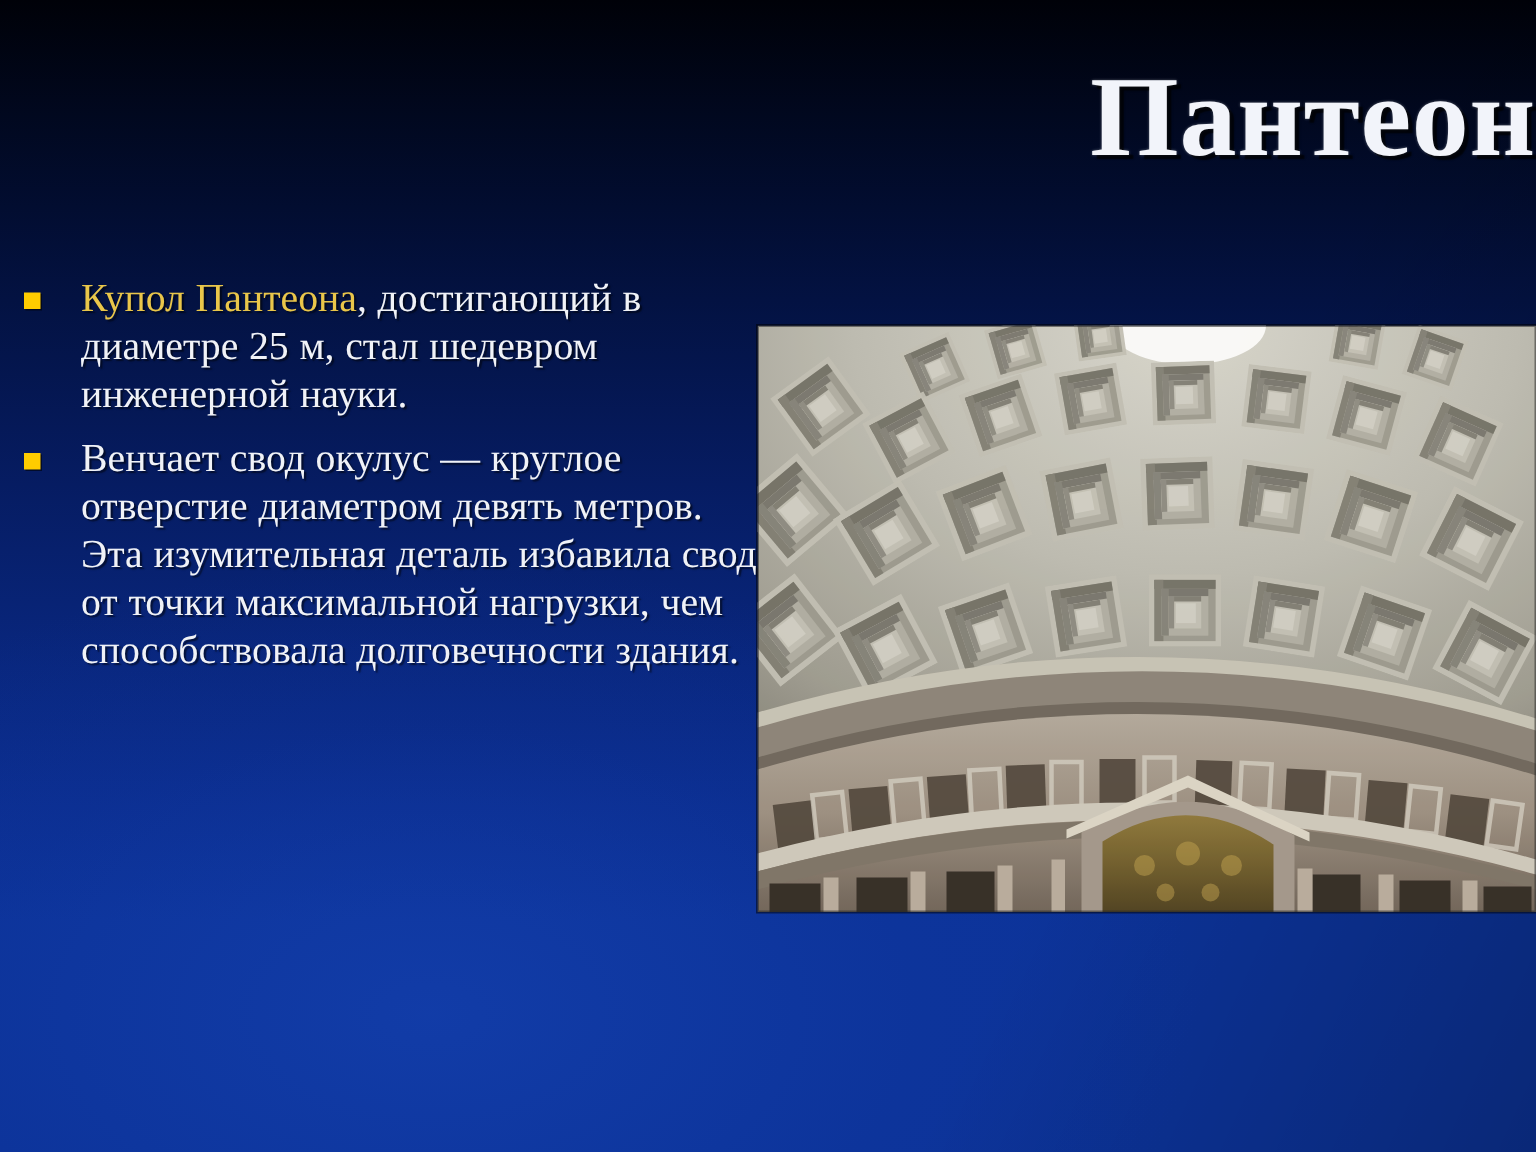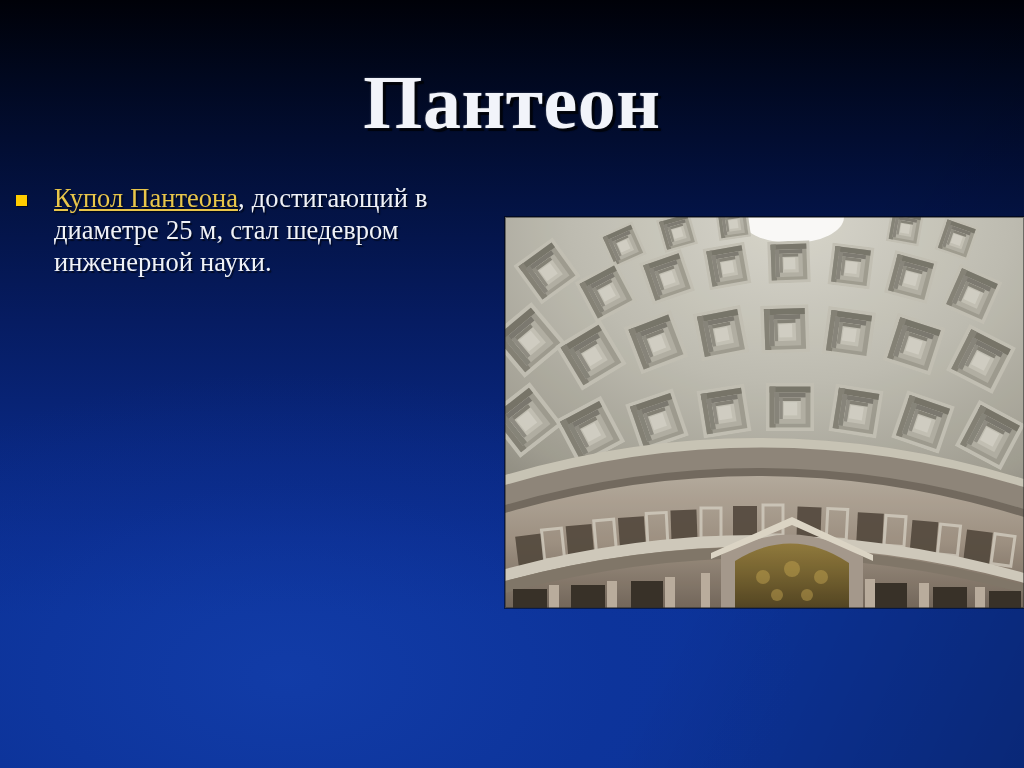--- a/index.html
+++ b/index.html
@@ -42,23 +42,23 @@
     inset: 0;
     background: linear-gradient(115deg,
         rgba(0,0,0,0) 70%,
         rgba(0,0,0,0.22) 100%);
   }
 
   
   #title {
     position: absolute;
     left: 0;
-    top: 64px;
+    top: 40px;
     width: 1024px;
-    text-align: center;
+    text-align: right;
     font-size: 76px;
     line-height: 1.0;
     font-weight: bold;
     color: #f2f4fa;
     letter-spacing: 0.5px;
     text-shadow: 3px 3px 1px rgba(0,0,0,0.75), 0 0 2px rgba(255,255,255,0.35);
     white-space: nowrap;
   }
 
   
@@ -84,21 +84,20 @@
   }
   .bullet-text {
     font-size: 26.5px;
     line-height: 32px;
     color: #f0f2f7;
     text-shadow: 1.5px 1.5px 1px rgba(0,0,0,0.55);
     word-spacing: 0.5px;
   }
   .link {
     color: #e9c64a;
-    text-decoration: underline;
     text-underline-offset: 2px;
     text-shadow: 1.5px 1.5px 1px rgba(0,0,0,0.55);
   }
 
   
   #photo {
     position: absolute;
     left: 505px;
     top: 217px;
     width: 519px;
@@ -121,20 +120,24 @@
   <div id="title">Пантеон</div>
 
   <div id="body">
 
     <div class="bullet-row">
       <span class="bullet-marker"></span>
       <div class="bullet-text"><span class="link">Купол Пантеона</span><span>, достигающий в диаметре 25 м, стал шедевром инженерной науки.</span></div>
     </div>
 
 
+    <div class="bullet-row">
+      <span class="bullet-marker"></span>
+      <div class="bullet-text">Венчает свод окулус — круглое отверстие диаметром девять метров. Эта изумительная деталь избавила свод от точки максимальной нагрузки, чем способствовала долговечности здания.</div>
+    </div>
 
   </div>
 
   <div id="photo">
     <svg viewBox="0 0 519 391" preserveAspectRatio="none">
       <defs>
         <radialGradient id="oculusGlow" cx="0.55" cy="0.02" r="0.33">
           <stop offset="0%" stop-color="#ffffff"></stop>
           <stop offset="28%" stop-color="#fbfcff"></stop>
           <stop offset="55%" stop-color="#dfe4ea" stop-opacity="0.85"></stop>

